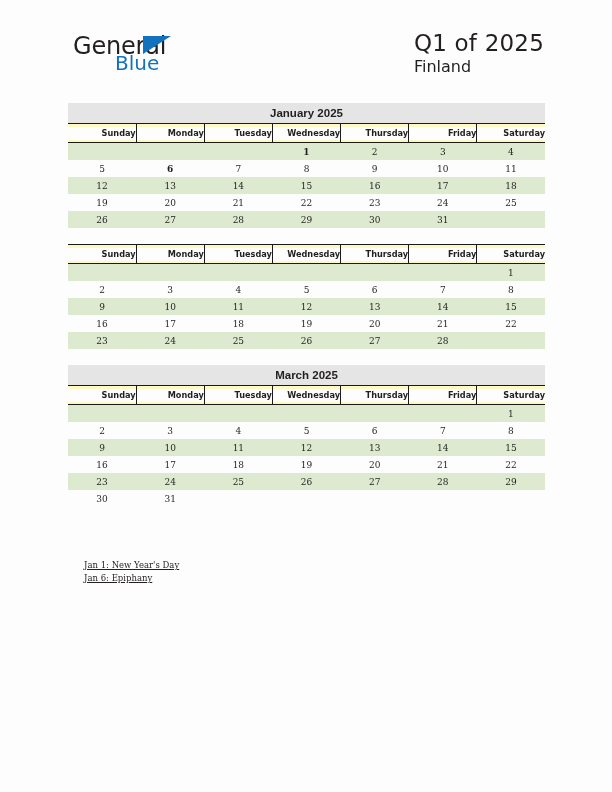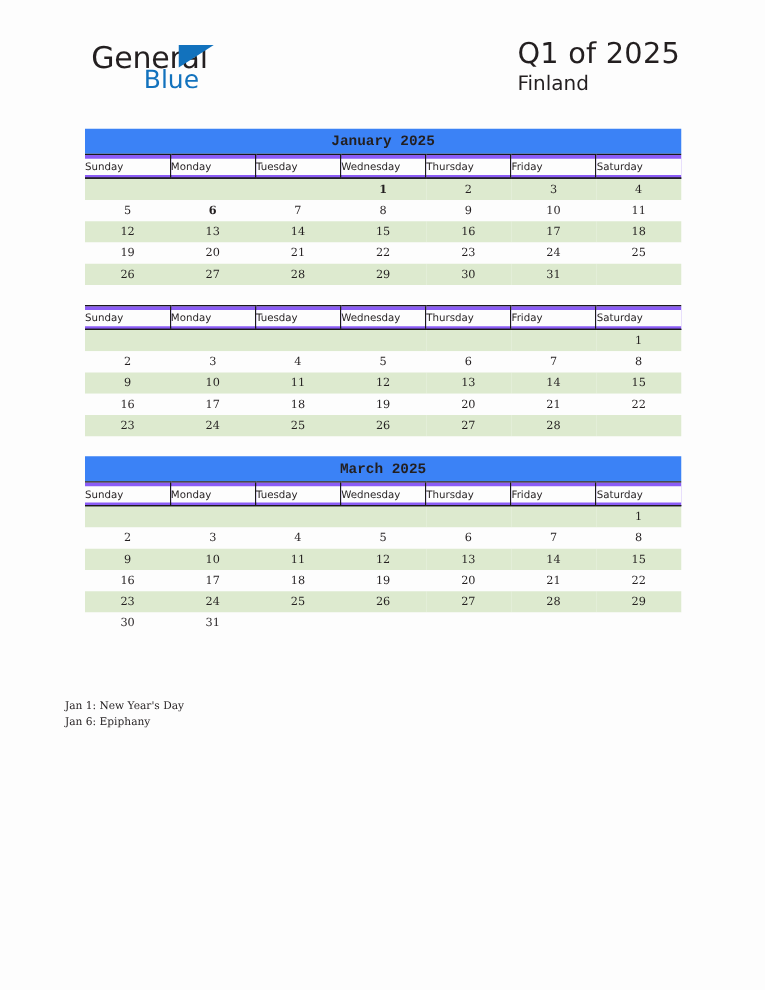--- a/index.html
+++ b/index.html
@@ -88,47 +88,47 @@
     position: absolute;
     left: 68px;
     top: 103px;
     width: 477px;
   }
   .month {
     width: 477px;
     margin-bottom: 16px;
   }
   .month-title {
-    background: #3b82f6;
+    background: #e5e5e5;
     text-align: center;
     font-size: 11.5px;
     font-weight: bold;
-    font-family: Liberation Mono, monospace;
+    font-family: Liberation Sans, sans-serif;
     color: #231f20;
     padding: 5px 0 5px 0;
     height: 20px;
     box-sizing: border-box;
     line-height: 11px;
   }
   table.cal {
     border-collapse: collapse;
     width: 477px;
     table-layout: fixed;
   }
   table.cal th {
     font-size: 8.2px;
-    font-weight: normal;
+    font-weight: bold;
     font-family: "DejaVu Sans", sans-serif;
     color: #231f20;
-    text-align: left;
+    text-align: right;
     height: 17px;
     border-top: 1.2px solid #1a1a1a;
     border-bottom: 1.2px solid #1a1a1a;
     border-left: 1px solid #1a1a1a;
-    background: #8b5cf6;
+    background: #fef9c3;
     padding: 0;
     vertical-align: middle;
   }
   
   table.cal th:first-child { border-left: none; }
   table.cal th .thwrap {
     display: block;
     position: relative;
     background: #fdfdfd;
     margin: 2.5px 0 2.5px 0;
@@ -154,26 +154,27 @@
   tr.shade td { background: #ddeacf; }
   tr.plain td { background: #fdfdfd; }
   td.holiday {
     color: #f01c21;
     font-weight: bold;
   }
 
   
   .notes {
     position: absolute;
-    left: 52px;
+    left: 84px;
     top: 559px;
     font-family: "DejaVu Serif", serif;
     font-size: 8.5px;
     color: #231f20;
     line-height: 13px;
+    text-decoration: underline;
   }
   .notes div { white-space: nowrap; }
 </style>
 </head>
 <body>
 
 <div class="page-header">
 
   <div class="logo">
     <div class="logo-row1">

